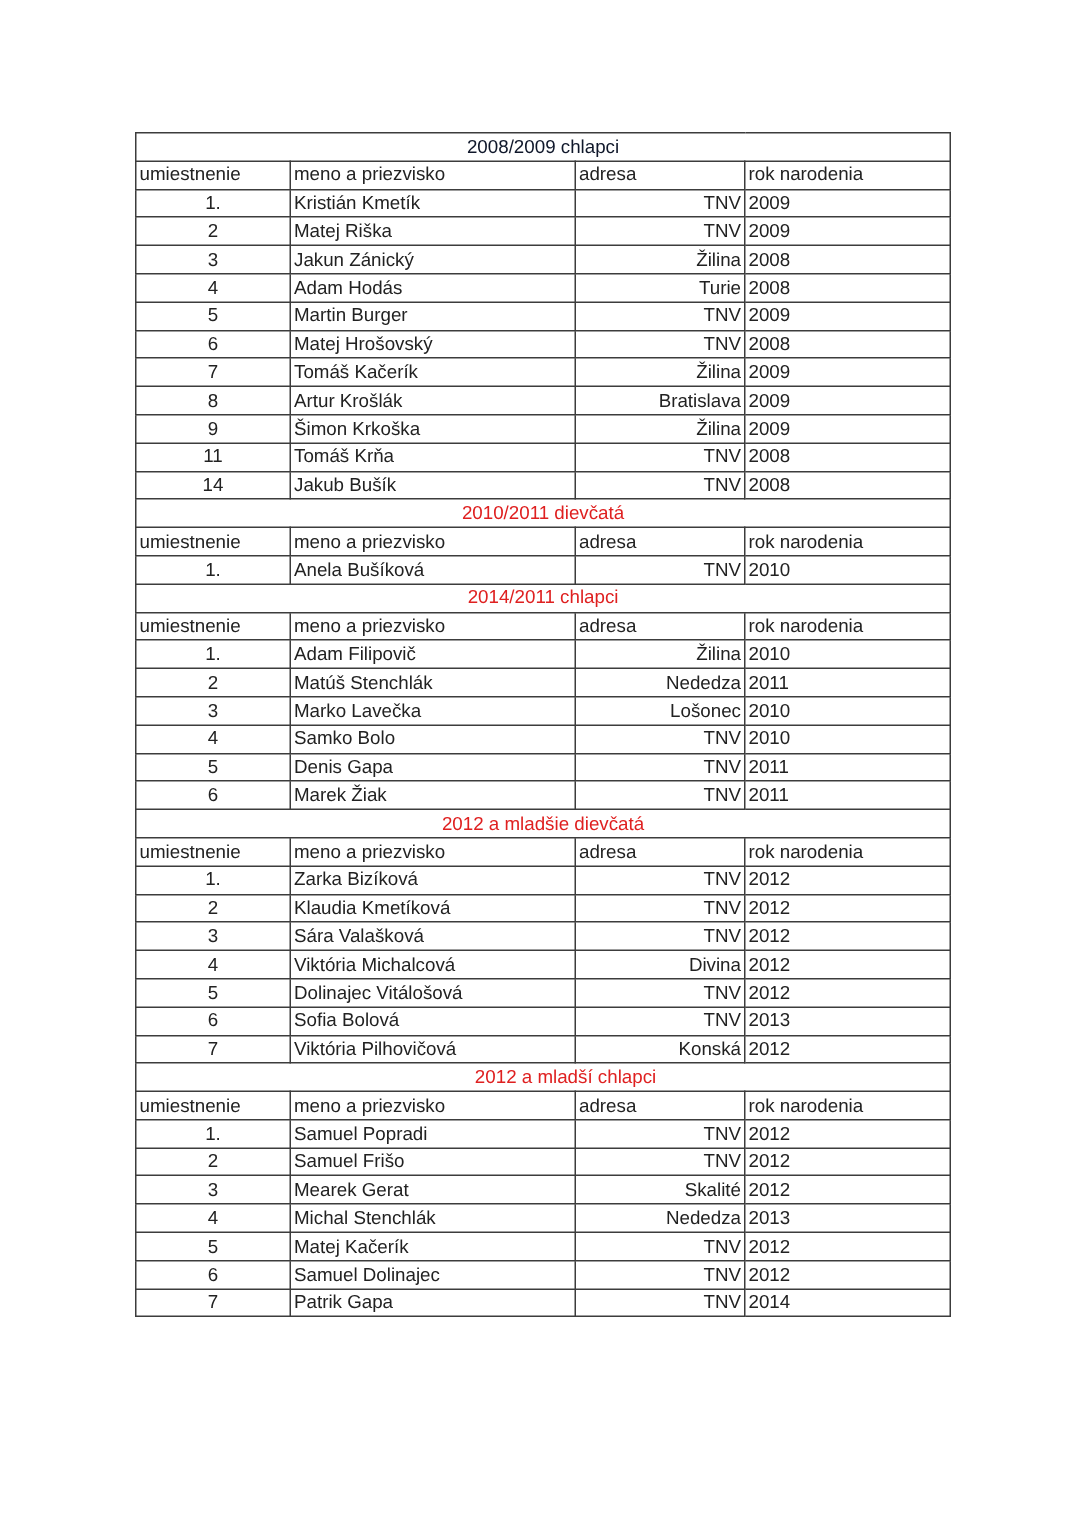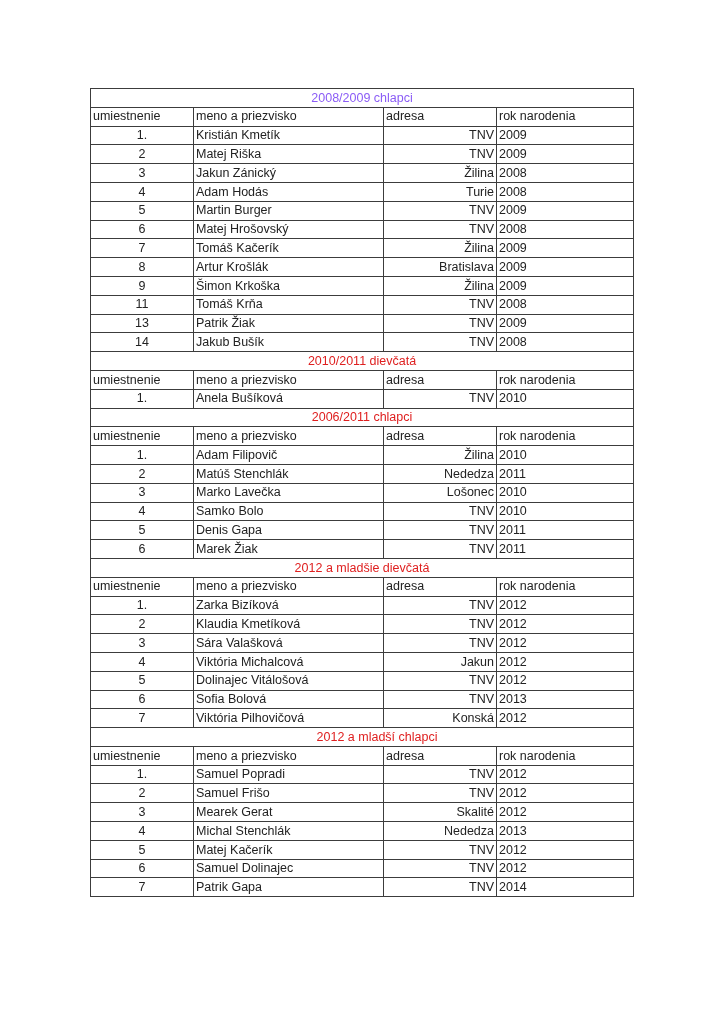--- a/index.html
+++ b/index.html
@@ -54,21 +54,21 @@
 <div class="page">
   <table class="results-table">
     <colgroup>
       <col style="width:103px">
       <col style="width:190px">
       <col style="width:113px">
       <col style="width:137px">
     </colgroup>
     <tbody id="table-body">
         <tr class="section-title-row">
-          <td class="section-title" colspan="4" style="color: #8b5cf6;">2008/2009  chlapci</td>
+          <td class="section-title" colspan="4" style="color: #0f172a;">2008/2009  chlapci</td>
         </tr>
         <tr class="header-row">
           <th class="col-header">umiestnenie</th>
           <th class="col-header">meno a priezvisko</th>
           <th class="col-header">adresa</th>
           <th class="col-header">rok narodenia</th>
         </tr>
         <tr class="data-row">
           <td class="cell-placement">1.</td>
           <td class="cell-name">Kristián Kmetík</td>
@@ -123,26 +123,20 @@
           <td class="cell-address">Žilina</td>
           <td class="cell-year">2009</td>
         </tr>
         <tr class="data-row">
           <td class="cell-placement">11</td>
           <td class="cell-name">Tomáš Krňa</td>
           <td class="cell-address">TNV</td>
           <td class="cell-year">2008</td>
         </tr>
         <tr class="data-row">
-          <td class="cell-placement">13</td>
-          <td class="cell-name">Patrik Žiak</td>
-          <td class="cell-address">TNV</td>
-          <td class="cell-year">2009</td>
-        </tr>
-        <tr class="data-row">
           <td class="cell-placement">14</td>
           <td class="cell-name">Jakub Bušík</td>
           <td class="cell-address">TNV</td>
           <td class="cell-year">2008</td>
         </tr>
         <tr class="section-title-row">
           <td class="section-title" colspan="4" style="color: rgb(223, 32, 32);">2010/2011  dievčatá</td>
         </tr>
         <tr class="header-row">
           <th class="col-header">umiestnenie</th>
@@ -150,21 +144,21 @@
           <th class="col-header">adresa</th>
           <th class="col-header">rok narodenia</th>
         </tr>
         <tr class="data-row">
           <td class="cell-placement">1.</td>
           <td class="cell-name">Anela Bušíková</td>
           <td class="cell-address">TNV</td>
           <td class="cell-year">2010</td>
         </tr>
         <tr class="section-title-row">
-          <td class="section-title" colspan="4" style="color: rgb(223, 32, 32);">2006/2011  chlapci</td>
+          <td class="section-title" colspan="4" style="color: rgb(223, 32, 32);">2014/2011  chlapci</td>
         </tr>
         <tr class="header-row">
           <th class="col-header">umiestnenie</th>
           <th class="col-header">meno a priezvisko</th>
           <th class="col-header">adresa</th>
           <th class="col-header">rok narodenia</th>
         </tr>
         <tr class="data-row">
           <td class="cell-placement">1.</td>
           <td class="cell-name">Adam Filipovič</td>
@@ -224,21 +218,21 @@
         </tr>
         <tr class="data-row">
           <td class="cell-placement">3</td>
           <td class="cell-name">Sára Valašková</td>
           <td class="cell-address">TNV</td>
           <td class="cell-year">2012</td>
         </tr>
         <tr class="data-row">
           <td class="cell-placement">4</td>
           <td class="cell-name">Viktória Michalcová</td>
-          <td class="cell-address">Jakun</td>
+          <td class="cell-address">Divina</td>
           <td class="cell-year">2012</td>
         </tr>
         <tr class="data-row">
           <td class="cell-placement">5</td>
           <td class="cell-name">Dolinajec Vitálošová</td>
           <td class="cell-address">TNV</td>
           <td class="cell-year">2012</td>
         </tr>
         <tr class="data-row">
           <td class="cell-placement">6</td>

